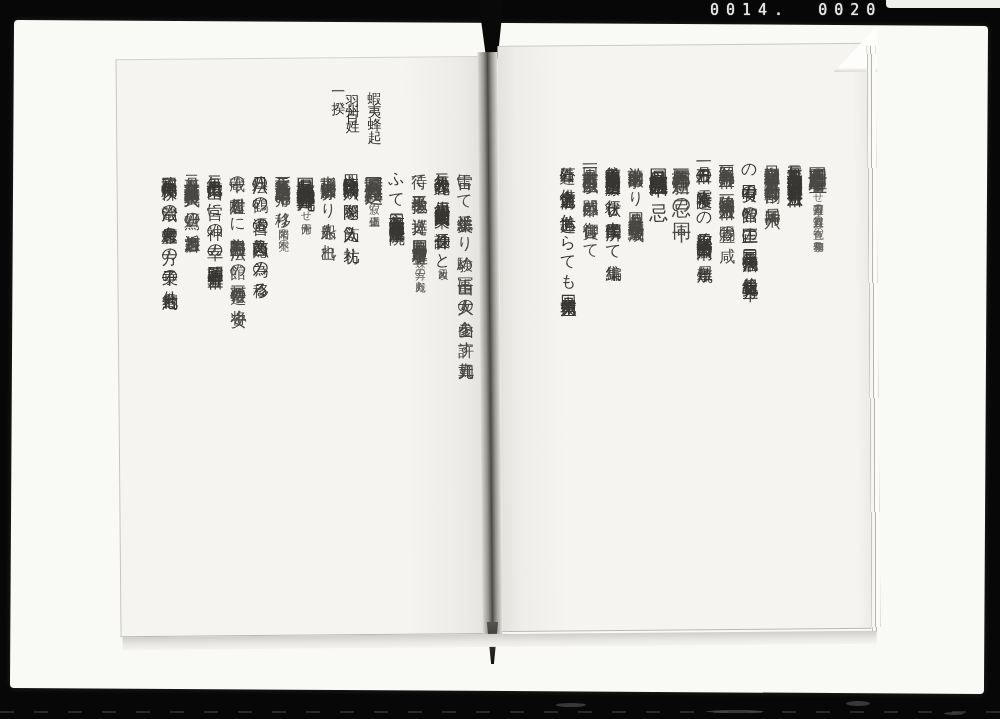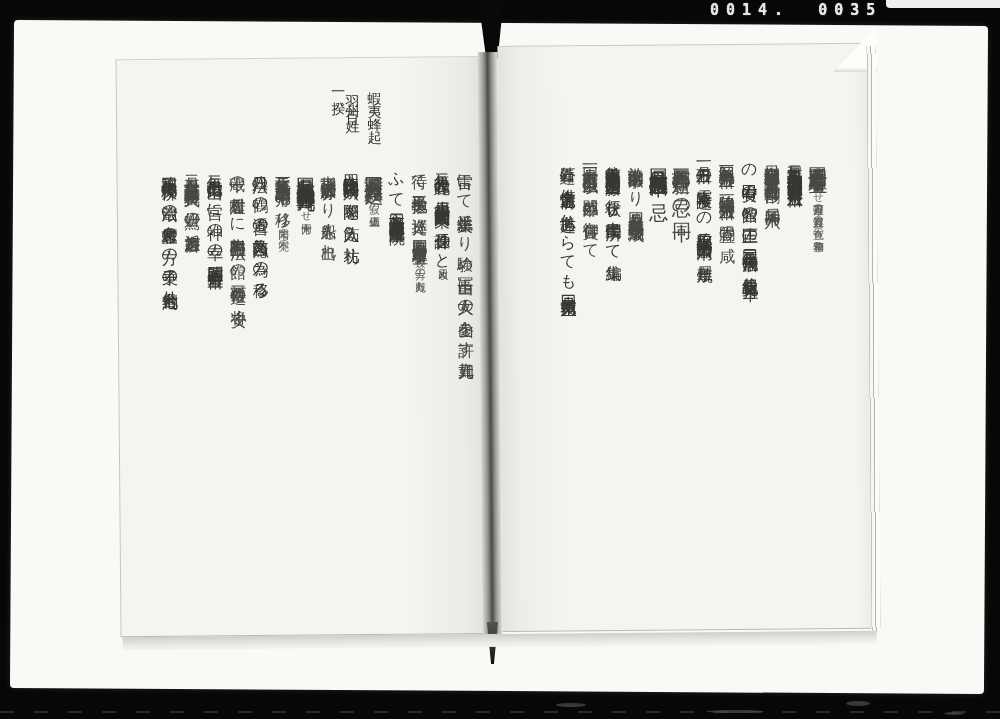--- a/index.html
+++ b/index.html
@@ -38,42 +38,42 @@
   .col:nth-child(odd){opacity:.82;}
   .col .main{font-size:inherit;}
   .col.big{font-size:19px;line-height:1.2;}
   .col .note{font-size:10.5px;line-height:1.1;letter-spacing:0;opacity:.85;}
   .margin-note{position:absolute;writing-mode:vertical-rl;color:#2a2925;font-size:14px;}
   .mn-1{left:248px;top:22px;letter-spacing:13px;}
   .mn-2{left:226px;top:26px;letter-spacing:8px;}
   .mn-3{left:212px;top:26px;letter-spacing:6px;}
   
   .counter{position:absolute;left:710px;top:1px;display:flex;gap:28px;
-       font-family:"DejaVu Sans Mono",monospace;font-size:15px;font-weight:bold;
+       font-family:"DejaVu Sans Mono",monospace;font-size:15px;font-weight:normal;
        color:#e6e6e6;letter-spacing:7px;text-shadow:0 0 1px #fff;}
   .counter-strip{position:absolute;left:886px;top:0;width:114px;height:8px;background:#efefec;
        border-radius:0 0 0 4px;}
   
   .speck{position:absolute;background:#4e4e4c;border-radius:50%;filter:blur(.7px);opacity:.7;}
   .s1{left:556px;top:703px;width:30px;height:4px;}
   .s2{left:706px;top:710px;width:58px;height:3px;}
   .s3{left:846px;top:701px;width:24px;height:5px;}
   .s4{left:944px;top:712px;width:20px;height:3px;}
   .film-scratch{position:absolute;left:0;top:711px;width:1000px;height:2px;opacity:.35;
        background:repeating-linear-gradient(90deg,#6a6a68 0 14px,transparent 14px 34px);}
 </style>
 </head>
 <body>
 
 <div class="photo">
 
   <div class="counter-strip"></div>
   <div class="counter">
     <span>0014.</span>
-    <span>0035</span>
+    <span>0020</span>
   </div>
 
   <div class="mat"></div>
   <div class="spine-notch"></div>
 
   <div class="book">
 
     <div class="page page-left">
       <span class="margin-note mn-1">蝦夷蜂起</span>
       <span class="margin-note mn-2">羽州百姓</span>

